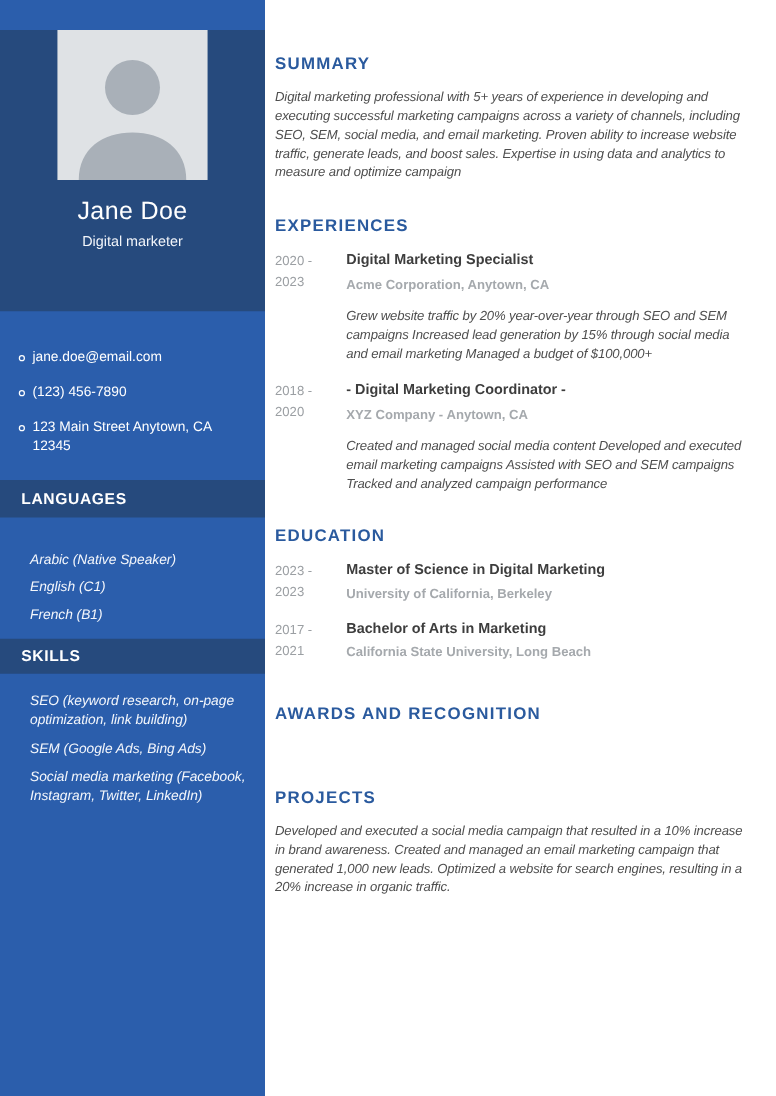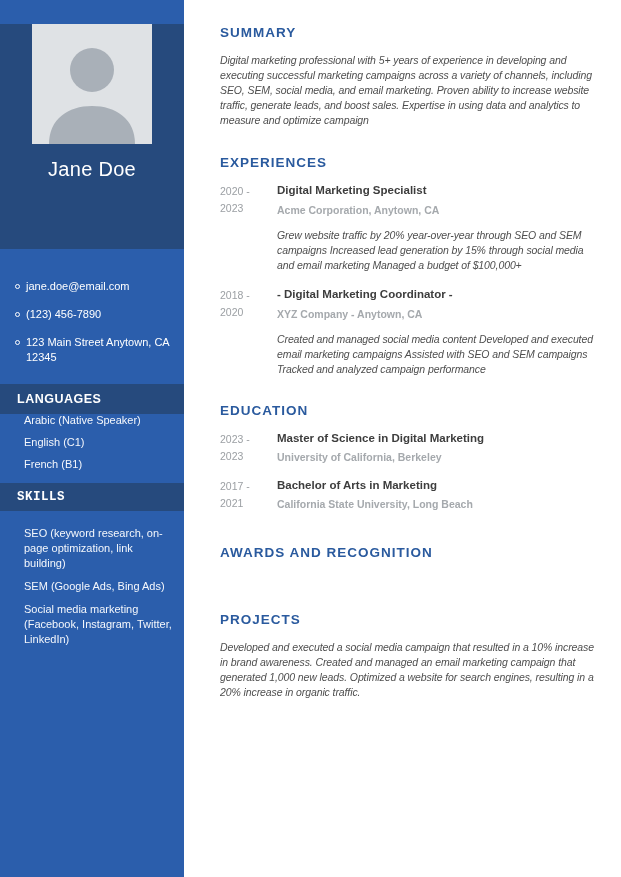--- a/index.html
+++ b/index.html
@@ -8,21 +8,21 @@
     font-family: "Liberation Sans", sans-serif;
     background: #ffffff;
     position: relative;
     overflow: hidden;
   }
   .page { position: relative; width: 621px; height: 877px; background: #ffffff; }
 
   
   .sidebar {
     position: absolute; left: 0; top: 0;
-    width: 184px; height: 877px;
+    width: 212px; height: 877px;
     background: #2b5eac;
     color: #ffffff;
   }
   .sidebar-top {
     height: 225px;
     background: #264a7d;
     text-align: center;
   }
   .photo {
     width: 120px; height: 120px;
@@ -66,37 +66,38 @@
     height: 30px;
     background: #264a7d;
     display: flex; align-items: center;
     padding-left: 17px;
     font-size: 12.5px;
     font-weight: bold;
     letter-spacing: 0.5px;
     color: #ffffff;
   }
   .band.languages { margin-top: 19px; }
-  .band.skills { margin-top: 12px; height: 28px; font-family: Liberation Mono, monospace; }
+  .band.skills { margin-top: 12px; height: 28px; }
   .side-list {
     list-style: none;
-    padding: 0 10px 0 24px;
+    padding: 28px 10px 0 24px;
+    font-style: italic;
   }
   .side-list li {
     font-size: 11px;
     line-height: 13px;
     margin-bottom: 9px;
     color: #f4f7fc;
   }
   .side-list.skills-list { padding-top: 15px; }
   .side-list.skills-list li { line-height: 15px; margin-bottom: 8px; }
 
   
   .content {
-    position: absolute; left: 196px; top: 0; right: 0;
+    position: absolute; left: 196px; top: 18px; right: 0;
     padding: 25px 20px 0 24px;
     color: #4e4e4e;
   }
   h2.sec-title {
     font-size: 13.5px;
     font-weight: bold;
     letter-spacing: 1px;
     color: #2a5a9e;
     margin-bottom: 13px;
   }
@@ -148,20 +149,21 @@
   <aside class="sidebar">
     <div class="sidebar-top">
       <div class="photo">
         <svg viewBox="0 0 120 120">
           <rect width="120" height="120" fill="#dfe2e5"></rect>
           <circle cx="60" cy="46" r="22" fill="#a9b0b8"></circle>
           <path d="M17 120c0-25 19-38 43-38s43 13 43 38z" fill="#a9b0b8"></path>
         </svg>
       </div>
       <div class="name">Jane Doe</div>
+      <div class="role">Digital marketer</div>
     </div>
 
     <ul class="contact">
       <li>
         <span class="bullet"></span>
         <span>jane.doe@email.com</span>
       </li>
       <li>
         <span class="bullet"></span>
         <span>(123) 456-7890</span>

